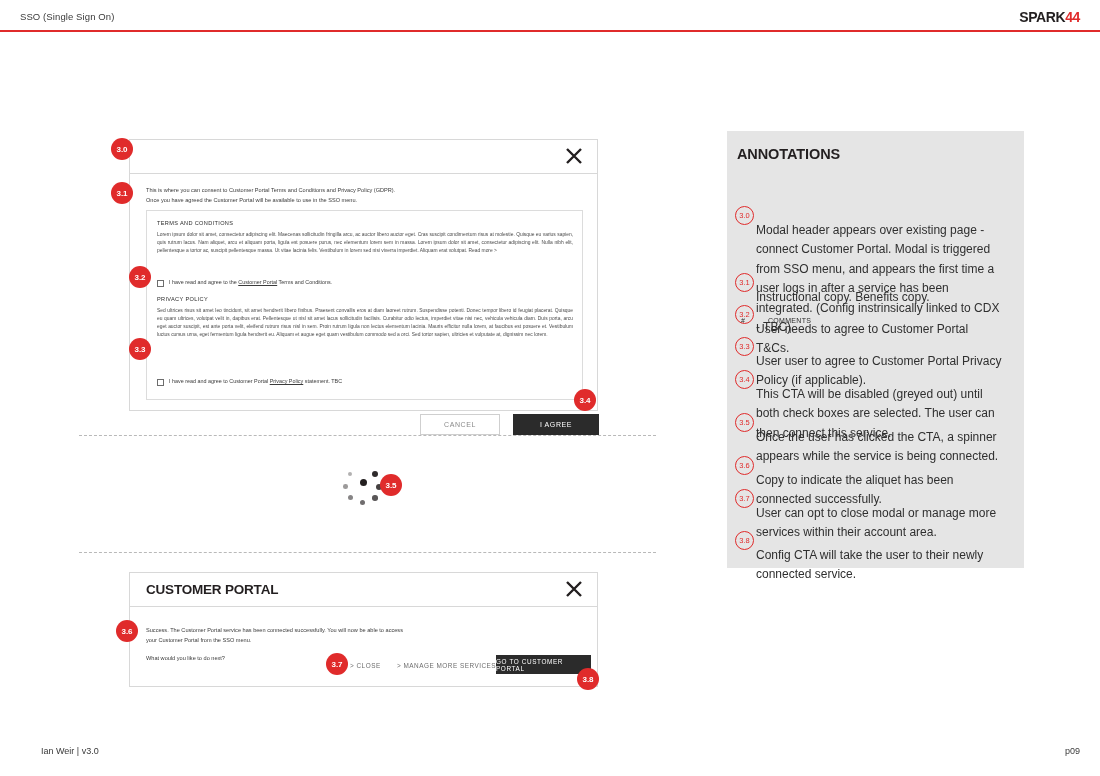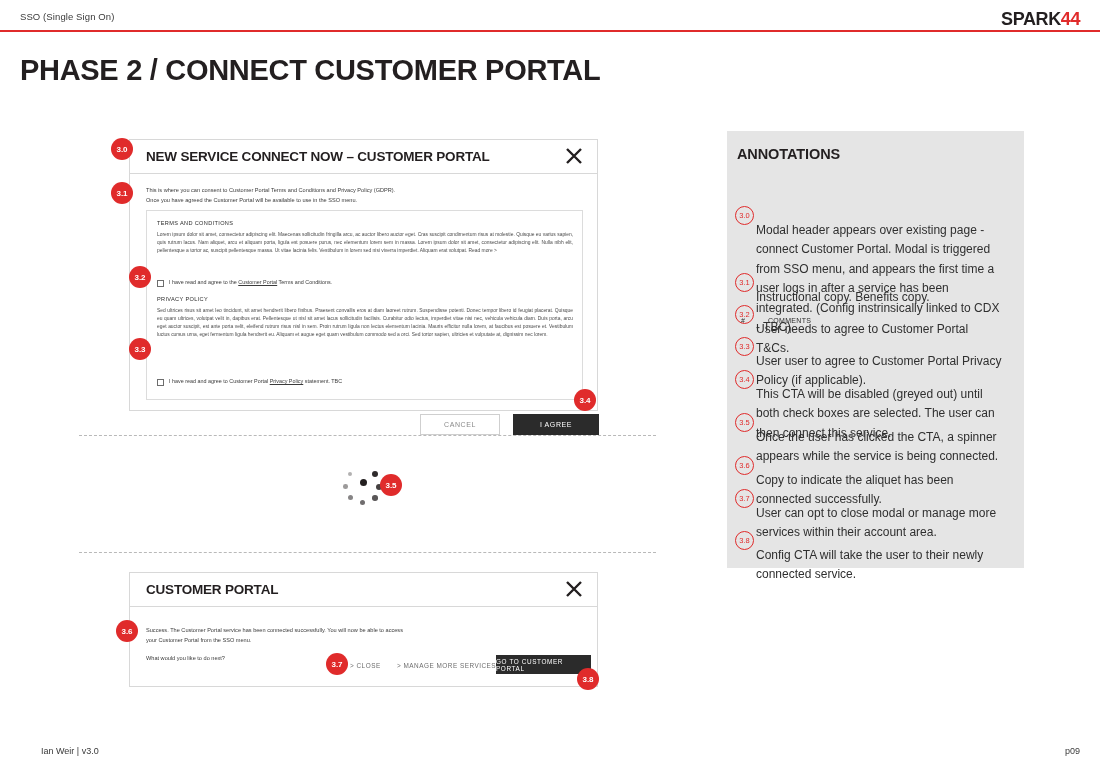--- a/index.html
+++ b/index.html
@@ -15,21 +15,21 @@
   
   .topbar {
     position: absolute; left: 0; top: 0; width: 1100px; height: 38px;
   }
   .topbar .sso {
     position: absolute; left: 20px; top: 11px;
     font-size: 9.5px; color: #3a3a3a; letter-spacing: .1px;
   }
   .brand {
     position: absolute; right: 20px; top: 9px;
-    font-size: 18px; font-weight: bold; letter-spacing: -0.4px;
+    font-size: 14px; font-weight: bold; letter-spacing: -0.4px;
     color: #231f20;
   }
   .brand .num { color: #e02b2b; }
   .rule {
     position: absolute; left: 0; top: 30px; width: 1100px; height: 2px;
     background: #e02b2b;
   }
 
   .page-title {
     position: absolute; left: 20px; top: 54px;
@@ -154,25 +154,23 @@
 <body>
 
 <div class="page">
 
   <div class="topbar">
     <div class="sso">SSO (Single Sign On)</div>
     <div class="brand"><span>SPARK</span><span class="num">44</span></div>
   </div>
   <div class="rule"></div>
 
-  <div class="page-title">PHASE 2 / CONNECT CUSTOMER PORTAL</div>
 
   <div class="modal" style="left:129px; top:139px; width:469px; height:272px;">
     <div class="modal-head">
-      <div class="modal-title">NEW SERVICE CONNECT NOW – CUSTOMER PORTAL</div>
       <div class="close-x">
         <svg width="20" height="20" viewBox="0 0 20 20">
             <path d="M3 3 L17 17 M17 3 L3 17" stroke="#231f20" stroke-width="2.4" fill="none"></path>
           </svg>
       </div>
     </div>
 
     <div class="intro" style="position:absolute; left:16px; top:46px; width:420px;">
       <div>This is where you can consent to Customer Portal Terms and Conditions and Privacy Policy (GDPR).</div>
       <div>Once you have agreed the Customer Portal will be available to use in the SSO menu.</div>

